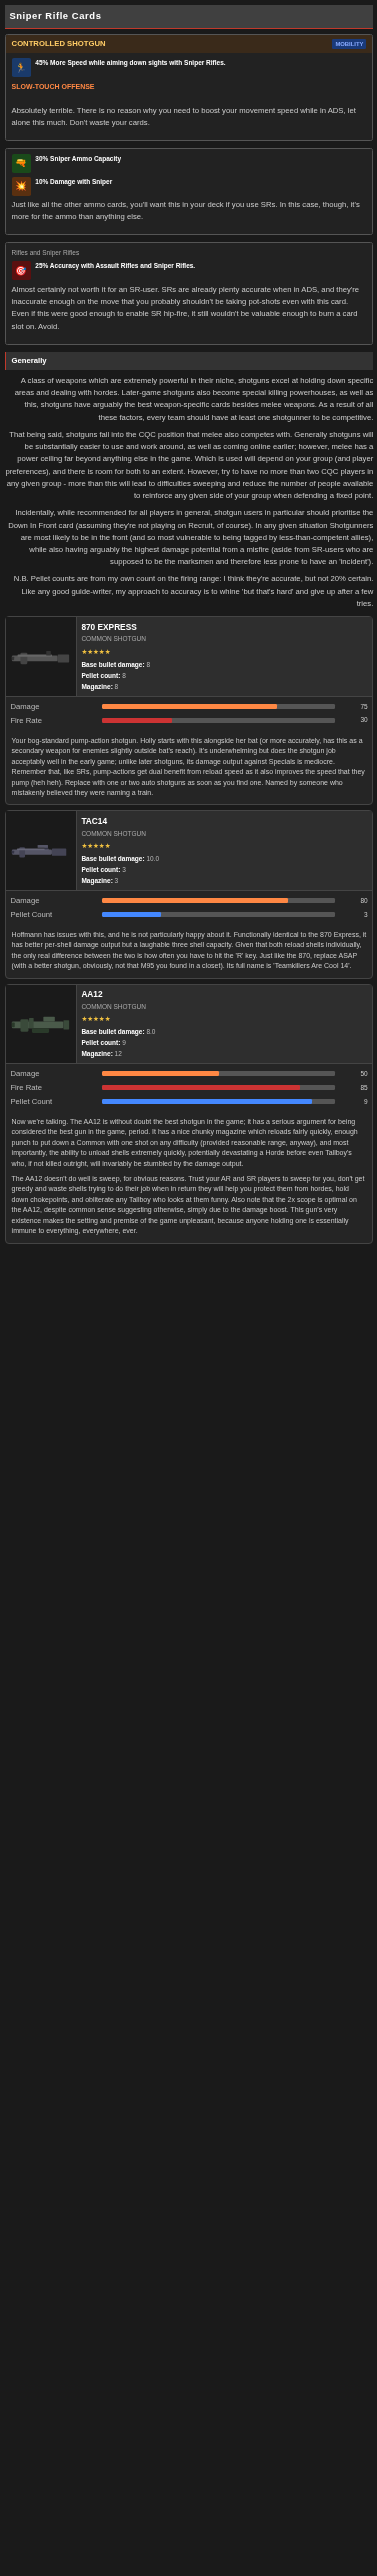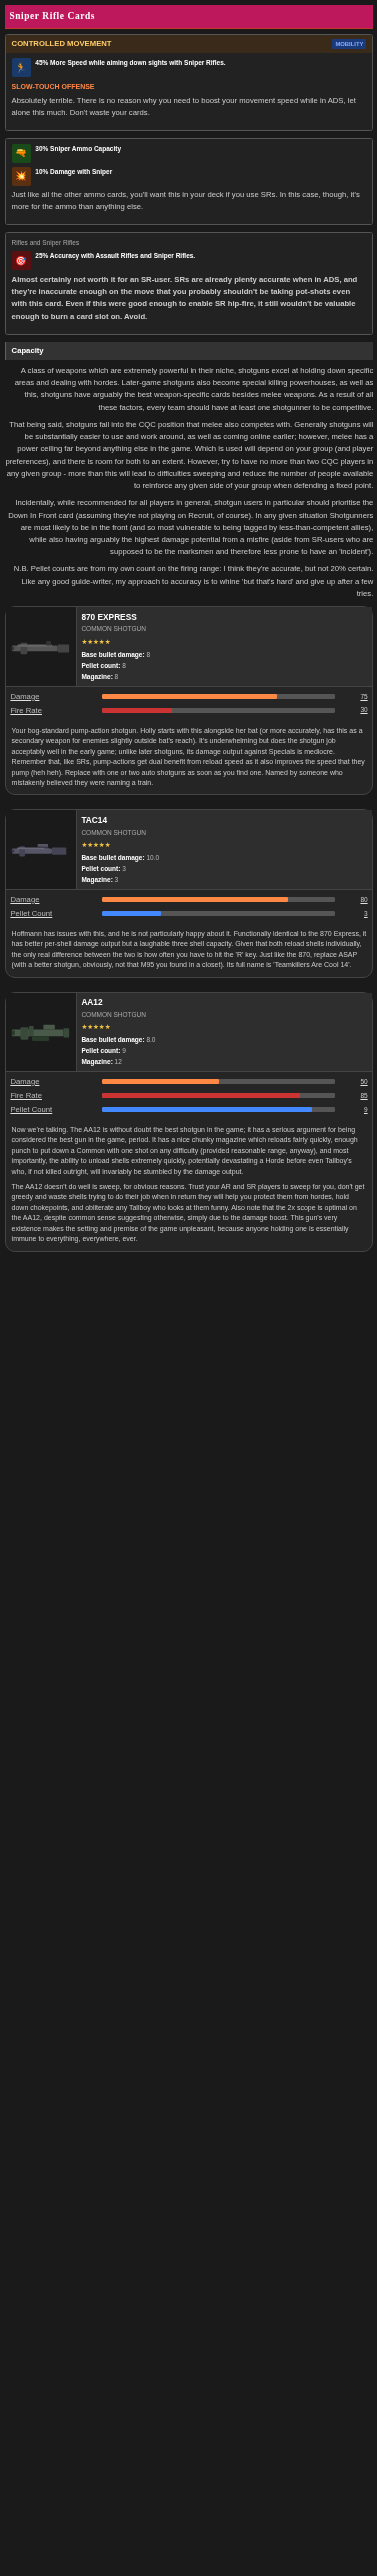--- a/index.html
+++ b/index.html
@@ -72,22 +72,22 @@
     }
     .body-text p {
       margin-bottom: 4.7px;
       text-align: right;
     }
 
     
     .weapon-card {
       background: #252525;
       border: 0.6px solid #444;
-      border-radius: 10px;
-      margin-bottom: 14px;
+      border-radius: 4px;
+      margin-bottom: 5px;
     }
     .weapon-card-top {
       display: flex;
       background: #2e2e2e;
       border-bottom: 0.6px solid #444;
     }
     .weapon-card-image {
       width: 71px;
       min-height: 47px;
       background: #1a1a1a;
@@ -131,25 +131,24 @@
       font-size: 6.5px;
       color: #bbb;
       margin-bottom: 1.2px;
     }
     .small-stat strong {
       color: #fff;
     }
 
     
     .page-title-area {
-      background: #be185d;
+      background: #404040;
       padding: 4.7px;
       margin-bottom: 4.7px;
       border-bottom: 1.2px solid #c0392b;
-      font-family: Liberation Serif, serif;
     }
     .page-title {
       color: #fff;
       font-size: 9.4px;
       font-weight: bold;
       letter-spacing: 0.6px;
     }
 
     
     .weapon-svg-area {
@@ -211,47 +210,46 @@
       color: #ccc;
       text-align: right;
       width: 17.7px;
       flex-shrink: 0;
     }
     .stat-row-full {
       display: flex;
       align-items: center;
       margin-bottom: 2.4px;
       gap: 15px;
-      text-decoration: underline;
     }
   </style>
 </head>
 <body>
 
 <div class="page-container">
 
   <div class="page-title-area">
     <div class="page-title">Sniper Rifle Cards</div>
   </div>
 
   <div class="sniper-card-wrapper">
     <div class="sniper-card-header">
-      <span class="sniper-card-header-title">CONTROLLED MOVEMENT</span>
+      <span class="sniper-card-header-title">CONTROLLED SHOTGUN</span>
       <span class="badge badge-blue">MOBILITY</span>
     </div>
     <div class="sniper-card-content">
       <div class="perk-item">
         <div class="perk-icon blue-bg">🏃</div>
         <div class="perk-text">
           <strong>45% More Speed while aiming down sights with Sniper Rifles.</strong>
         </div>
       </div>
       <div style="margin-top:3.5px;">
         <span class="heading-orange">SLOW-TOUCH OFFENSE</span>
-        <p class="body-text" style="margin-top:3px;">Absolutely terrible. There is no reason why you need to boost your movement speed while in ADS, let alone this much. Don't waste your cards.</p>
+        <p class="body-text" style="margin-top:13px;">Absolutely terrible. There is no reason why you need to boost your movement speed while in ADS, let alone this much. Don't waste your cards.</p>
       </div>
     </div>
   </div>
 
   <div class="sniper-card-wrapper">
     <div class="sniper-card-content">
       <div class="perk-item">
         <div class="perk-icon green-bg">🔫</div>
         <div class="perk-text">
           <strong>30% Sniper Ammo Capacity</strong>
@@ -269,26 +267,26 @@
 
   <div class="sniper-card-wrapper">
     <div class="sniper-card-content">
       <div style="font-size:6.5px; color:#aaa; margin-bottom:3.5px;">Rifles and Sniper Rifles</div>
       <div class="perk-item">
         <div class="perk-icon red-bg">🎯</div>
         <div class="perk-text">
           <strong>25% Accuracy with Assault Rifles and Sniper Rifles.</strong>
         </div>
       </div>
-      <p class="body-text" style="margin-top:3.5px;font-weight:bold;">Almost certainly not worth it for an SR-user. SRs are already plenty accurate when in ADS, and they're inaccurate enough on the move that you probably shouldn't be taking pot-shots even with this card. Even if this were good enough to enable SR hip-fire, it still wouldn't be valuable enough to burn a card slot on. Avoid.</p>
+      <p class="body-text" style="margin-top:3.5px;">Almost certainly not worth it for an SR-user. SRs are already plenty accurate when in ADS, and they're inaccurate enough on the move that you probably shouldn't be taking pot-shots even with this card. Even if this were good enough to enable SR hip-fire, it still wouldn't be valuable enough to burn a card slot on. Avoid.</p>
     </div>
   </div>
 
   <div class="section-title-bar">
-    <span>Capacity</span>
+    <span>Generally</span>
   </div>
 
   <div class="body-text">
     <p>A class of weapons which are extremely powerful in their niche, shotguns excel at holding down specific areas and dealing with hordes. Later-game shotguns also become special killing powerhouses, as well as this, shotguns have arguably the best weapon-specific cards besides melee weapons. As a result of all these factors, every team should have at least one shotgunner to be competitive.</p>
     <p>That being said, shotguns fall into the CQC position that melee also competes with. Generally shotguns will be substantially easier to use and work around, as well as coming online earlier; however, melee has a power ceiling far beyond anything else in the game. Which is used will depend on your group (and player preferences), and there is room for both to an extent. However, try to have no more than two CQC players in any given group - more than this will lead to difficulties sweeping and reduce the number of people available to reinforce any given side of your group when defending a fixed point.</p>
     <p>Incidentally, while recommended for all players in general, shotgun users in particular should prioritise the Down In Front card (assuming they're not playing on Recruit, of course). In any given situation Shotgunners are most likely to be in the front (and so most vulnerable to being tagged by less-than-competent allies), while also having arguably the highest damage potential from a misfire (aside from SR-users who are supposed to be the marksmen and therefore less prone to have an 'incident').</p>
     <p>N.B. Pellet counts are from my own count on the firing range: I think they're accurate, but not 20% certain. Like any good guide-writer, my approach to accuracy is to whine 'but that's hard' and give up after a few tries.</p>
   </div>
 
   <div class="weapon-card">

